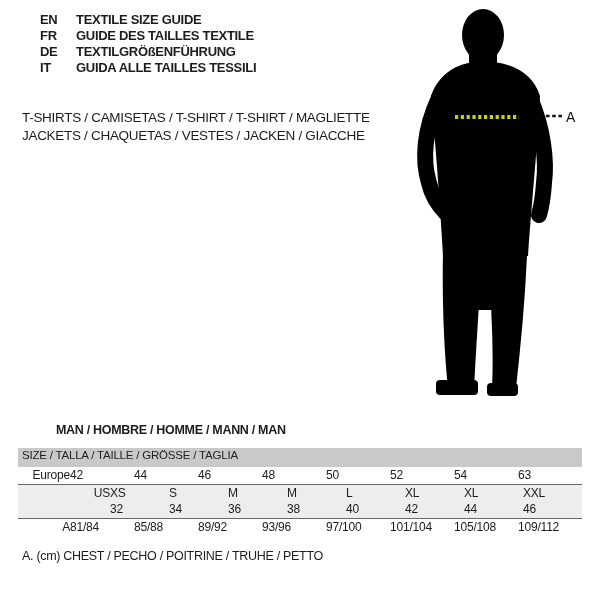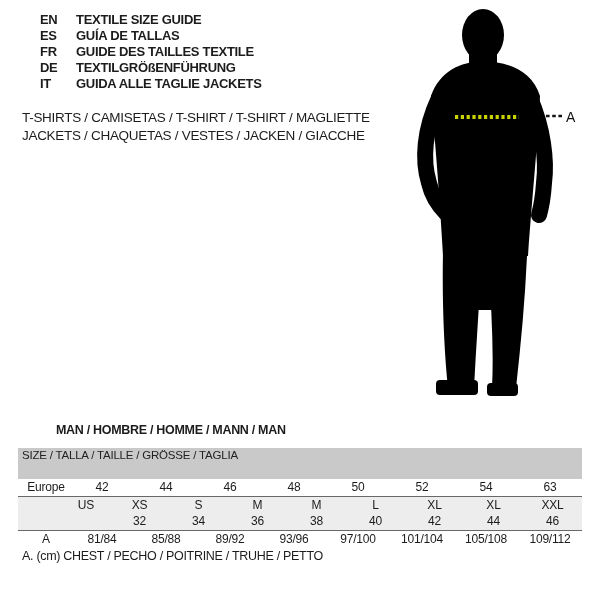--- a/index.html
+++ b/index.html
@@ -18,55 +18,51 @@
 
   
   .figure{left:408px;top:8px;width:180px;height:392px;}
   .figure text{font-family:"Liberation Sans",sans-serif;}
 
   
   .section-title{left:22px;top:423px;font-size:12.5px;font-weight:700;letter-spacing:-0.3px;margin-left:34px;}
 
   
   .size-table{left:18px;top:448px;width:564px;}
-  .thead{height:31px;line-height:15px;background:#c9c9c9;font-size:11.5px;
+  .thead{height:19px;line-height:15px;background:#c9c9c9;font-size:11.5px;
          padding-left:4px;letter-spacing:-0.2px;color:#222;box-sizing:border-box;}
   .trow{display:grid;grid-template-columns:52px repeat(8,1fr);height:17px;line-height:17px;
         font-size:12px;box-sizing:border-box;letter-spacing:-0.2px;}
-  .trow .cell{text-align:center;}
-  .trow .rlabel{text-align:center;padding-left:4px;}
+  .trow .cell{text-align:left;}
+  .trow .rlabel{text-align:right;padding-left:4px;}
   .trow.band{background:#ededed;padding-left:40px;}
   .trow.line{border-top:1px solid #686868;}
 
   
   .footer-note{left:22px;top:549px;font-size:12.5px;font-weight:400;letter-spacing:-0.3px;}
 </style>
 </head>
 <body>
 
 <div class="abs langs">
   <div class="lang-row">
     <span class="lang-code">EN</span>
     <span>TEXTILE SIZE GUIDE</span>
   </div>
   <div class="lang-row">
-    <span class="lang-code">ES</span>
-    <span>GUÍA DE TALLAS</span>
-  </div>
-  <div class="lang-row">
     <span class="lang-code">FR</span>
     <span>GUIDE DES TAILLES TEXTILE</span>
   </div>
   <div class="lang-row">
     <span class="lang-code">DE</span>
     <span>TEXTILGRÖßENFÜHRUNG</span>
   </div>
   <div class="lang-row">
     <span class="lang-code">IT</span>
-    <span>GUIDA ALLE TAGLIE JACKETS</span>
+    <span>GUIDA ALLE TAILLES TESSILI</span>
   </div>
 </div>
 
 <div class="abs categories">
   <div>T-SHIRTS / CAMISETAS / T-SHIRT / T-SHIRT / MAGLIETTE</div>
   <div>JACKETS / CHAQUETAS / VESTES / JACKEN / GIACCHE</div>
 </div>
 
 <svg class="abs figure" viewBox="0 0 180 392" xmlns="http://www.w3.org/2000/svg">
   <g fill="#000000" stroke="none">

